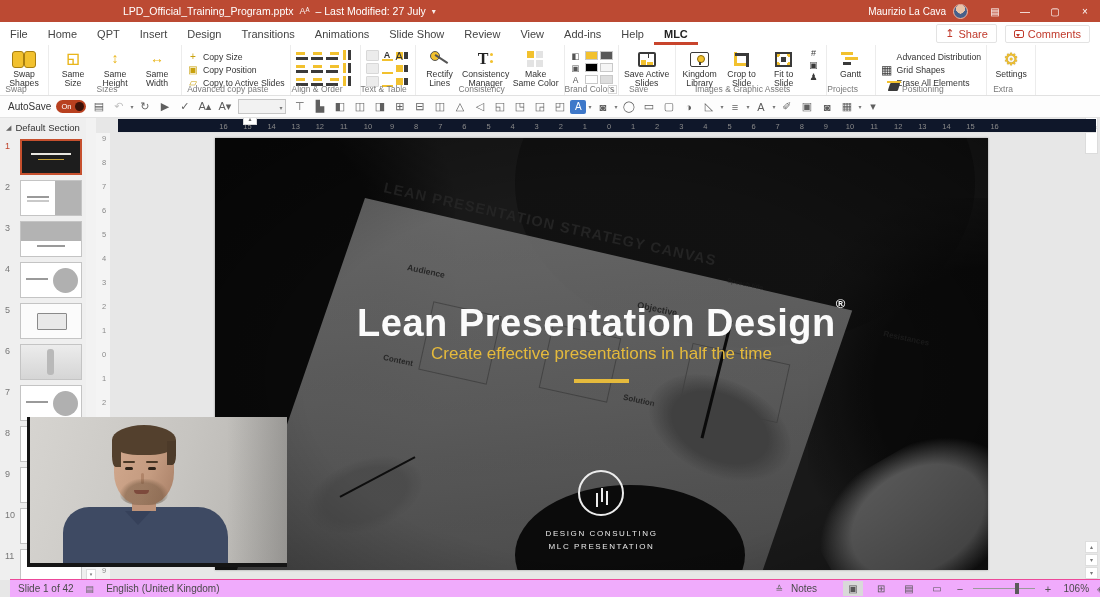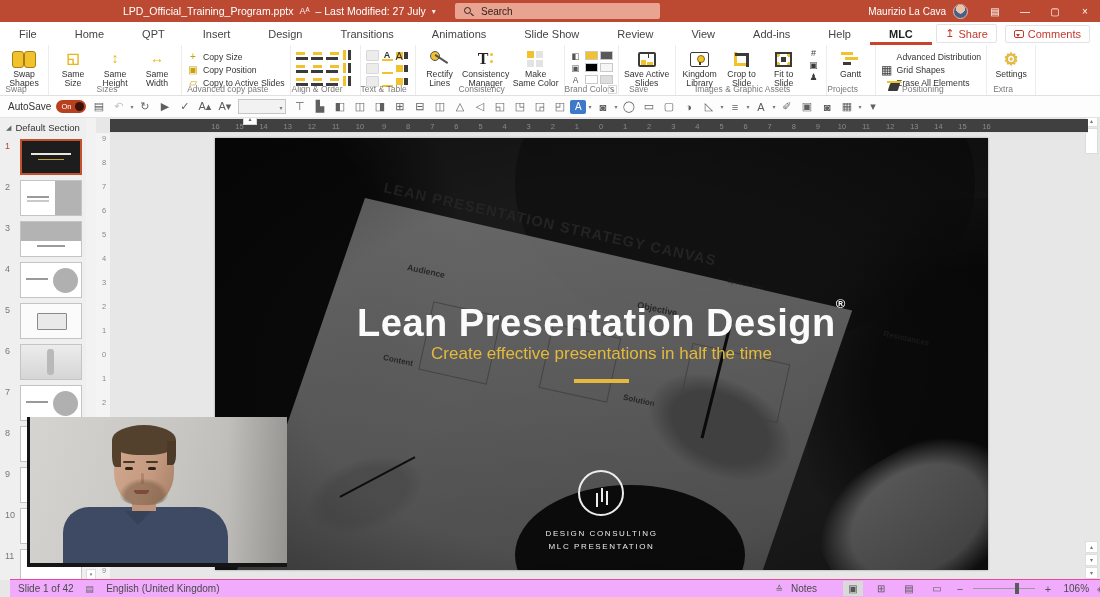--- a/index.html
+++ b/index.html
@@ -15,21 +15,21 @@
   .mag { position:absolute; left:9px; top:4px; width:7px; height:7px; border:1.3px solid #33201a; border-radius:50%; }
   .mag::after { content:""; position:absolute; left:5px; top:6px; width:4px; height:1.3px; background:#33201a; transform:rotate(40deg); }
   .tb-right { position:absolute; right:0; top:0; height:22px; display:flex; align-items:center; }
   .tb-user { font-size:10px; margin-right:7px; }
   .tb-avatar { width:15px; height:15px; border-radius:50%; background:radial-gradient(circle at 50% 32%, #e8c3a8 0 40%, #46608a 41% 100%); border:1px solid #e8b7a6; margin-right:12px; }
   .winbtn { width:30px; height:22px; display:flex; align-items:center; justify-content:center; font-size:10px; color:#fff; }
 
   
   #tabrow { position:absolute; left:0; top:22px; width:1100px; height:23px; background:#fff; display:flex; align-items:center; z-index:39; }
   #tabs { display:flex; align-items:center; height:100%; }
-  .tab { padding:0 19px; height:100%; display:flex; align-items:center; font-size:11px; color:#444; cursor:default; }
+  .tab { padding:0 10px; height:100%; display:flex; align-items:center; font-size:11px; color:#444; cursor:default; }
   .tab.active { color:#222; font-weight:bold; box-shadow:inset 0 -3px 0 #C8442C; }
   .tr-actions { margin-left:auto; display:flex; align-items:center; gap:8px; padding-right:10px; }
   .act-btn { display:flex; align-items:center; gap:4px; color:#C0392B; font-size:11px; padding:2px 8px; border:1px solid #e3e3e3; border-radius:2px; background:#fff; }
   .bubble { width:10px; height:8px; border:1.2px solid #C0392B; border-radius:2px; position:relative; }
   .bubble::after { content:""; position:absolute; left:1px; bottom:-3px; border:3px solid transparent; border-top-color:#C0392B; border-left-width:2px; border-right-width:2px; }
 
   
   #ribbon { position:absolute; left:0; top:45px; width:1100px; height:51px; background:#fff; border-bottom:1px solid #E1E1E1; display:flex; align-items:stretch; z-index:38; }
   .rgroup { position:relative; display:flex; flex-direction:column; align-items:center; padding:3px 5px 12px 5px; border-right:1px solid #ECECEC; }
   .rgroup-label { position:absolute; bottom:1px; left:0; right:16px; text-align:center; font-size:8.5px; color:#7a7a7a; white-space:nowrap; }
@@ -111,21 +111,21 @@
   #qat-icons { display:flex; align-items:center; gap:1px; }
   .qicon { width:19px; height:18px; display:flex; align-items:center; justify-content:center; font-size:11px; color:#5f5f5f; }
   .qicon.dis { color:#c0c0c0; }
   .qicon.boxed { background:#3E78C9; color:#fff; font-size:10px; width:16px; height:14px; border-radius:2px; }
   .q-dd { font-size:6px; color:#777; margin:0 1px; }
   .q-select { width:48px; height:15px; border:1px solid #c6c6c6; background:#F2F2F2; position:relative; margin:0 3px; }
   .q-select .q-dd { position:absolute; right:2px; top:4px; }
   #collapse-btn { position:absolute; left:243px; top:114px; width:14px; height:11px; background:#fff; border:1px solid #d8d8d8; font-size:6px; color:#666; text-align:center; line-height:9px; z-index:36; }
 
   
-  #h-ruler { position:absolute; left:110px; top:119px; width:978px; height:14px; background:#404040; border-bottom:1px solid #E2E2E2; overflow:hidden; z-index:30; }
+  #h-ruler { position:absolute; left:118px; top:119px; width:978px; height:14px; background:#0f172a; border-bottom:1px solid #E2E2E2; overflow:hidden; z-index:30; }
   .rnum { position:absolute; font-size:7.5px; color:#8a8a8a; width:12px; text-align:center; top:3px; }
   #v-ruler { position:absolute; left:96px; top:133px; width:14px; height:446px; background:#F4F4F4; overflow:hidden; z-index:30; }
   #v-ruler .rnum { left:2px; top:auto; }
 
   
   #slidepanel { position:absolute; left:0; top:118px; width:86px; height:462px; background:#EFEFEF; z-index:20; overflow:hidden; }
   #section-hdr { display:flex; align-items:center; gap:4px; padding:4px 0 2px 6px; font-size:9.5px; color:#333; }
   .sec-tri { font-size:7px; color:#666; }
   .thumb-row { position:absolute; left:0; width:86px; height:38px; }
   .t-num { position:absolute; left:5px; top:2px; font-size:9px; color:#777; }
@@ -223,24 +223,20 @@
 </head>
 <body>
 
 <div id="titlebar">
   <div class="tb-center">
     <span>LPD_Official_Training_Program.pptx</span>
     <span class="tb-badge">Aᴬ</span>
     <span>–  Last Modified: 27 July</span>
     <span class="tb-dd">▾</span>
   </div>
-  <div class="searchbox">
-    <span class="mag"></span>
-    <span>Search</span>
-  </div>
   <div class="tb-right">
     <span class="tb-user">Maurizio La Cava</span>
     <span class="tb-avatar"></span>
     <span class="winbtn">▤</span>
     <span class="winbtn">—</span>
     <span class="winbtn">▢</span>
     <span class="winbtn close">×</span>
   </div>
 </div>
 

